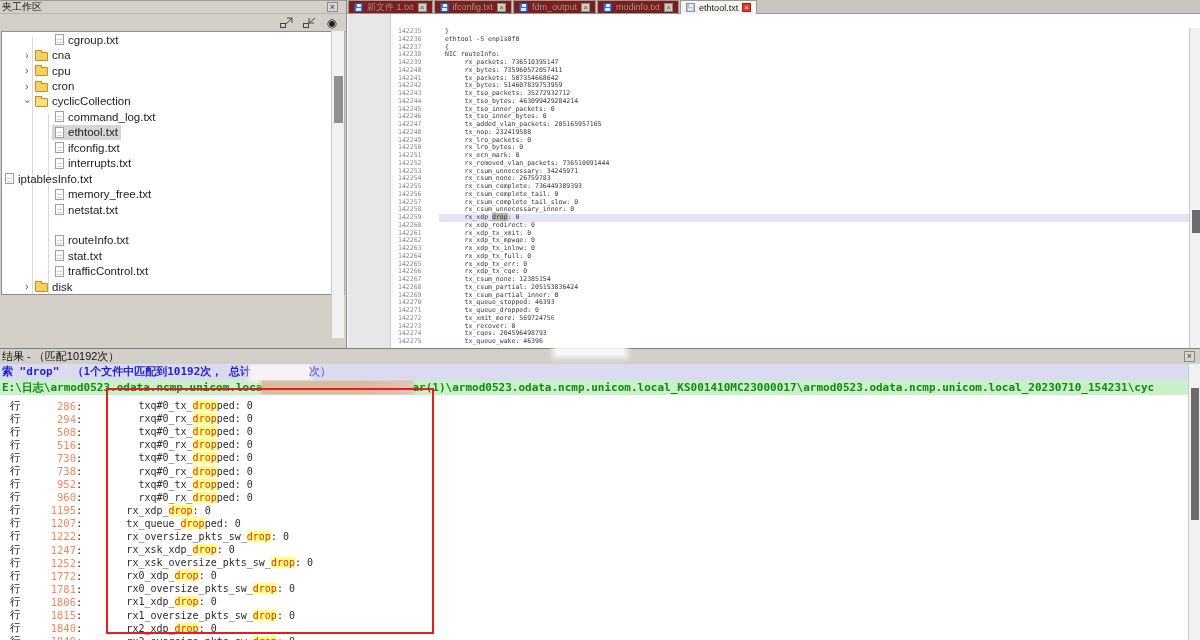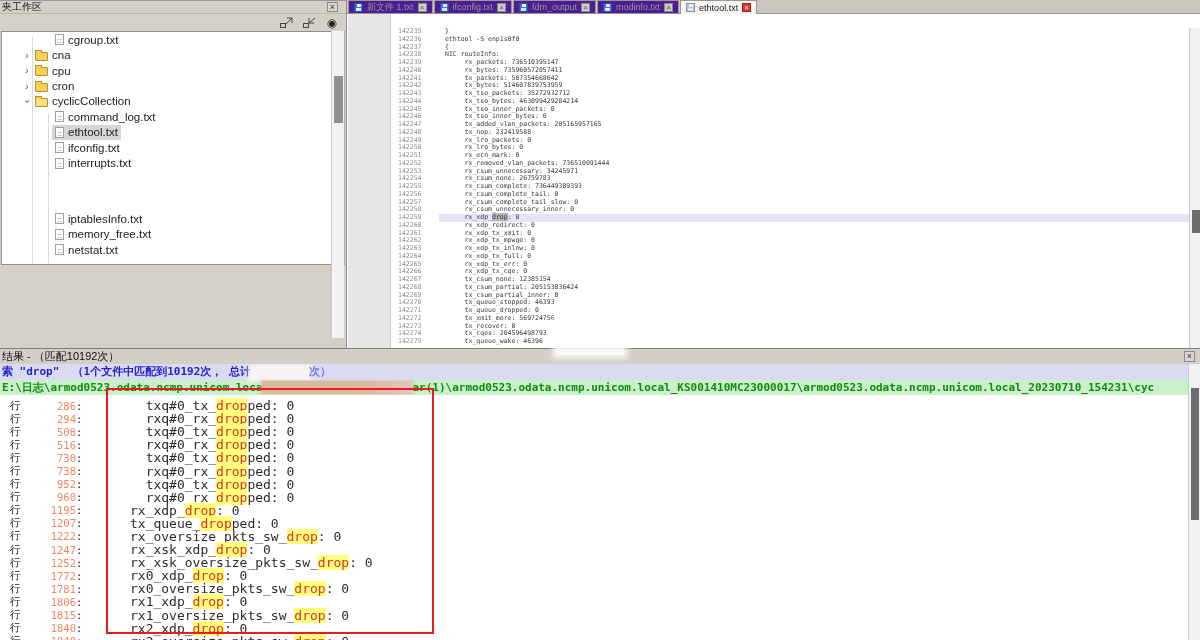--- a/index.html
+++ b/index.html
@@ -10,39 +10,39 @@
     background:var(--chrome-gray,#d4d0c8);
     color:#222;
   }
   
   #workspace-panel { position:absolute; left:0; top:0; width:346px; height:348px; background:var(--chrome-gray,#d4d0c8); border-top:1px solid #9a9a9a; }
   .ws-titlebar { position:relative; height:13px; font-size:10px; line-height:12px; padding-left:2px; color:#111; border-bottom:1px solid #b9b6af; }
   .ws-close { position:absolute; right:8px; top:1px; width:11px; height:10px; border:1px solid #8a8a8a; background:#d9d6cf; color:#333; font-size:9px; line-height:8px; text-align:center; cursor:default; }
   .ws-toolbar { position:absolute; top:14px; right:6px; height:16px; display:flex; gap:7px; align-items:center; }
   .ws-toolbtn { width:16px; height:14px; display:flex; align-items:center; justify-content:center; }
   .target-glyph { font-size:12px; color:#222; line-height:12px; }
-  #tree { position:absolute; left:1px; top:30px; width:344px; height:234px; background:#fff; border:1px solid #8f8f8f; border-right:1px solid #b0b0b0; overflow:hidden; }
+  #tree { position:absolute; left:1px; top:30px; width:344px; height:264px; background:#fff; border:1px solid #8f8f8f; border-right:1px solid #b0b0b0; overflow:hidden; }
   .tree-guide { position:absolute; width:1px; background:#d9d9d9; }
   .tree-row { position:relative; height:15.45px; display:flex; align-items:center; white-space:nowrap; }
   .row-inner { display:inline-flex; align-items:center; gap:4px; padding:0 3px; height:15px; }
   .tree-row.selected .row-inner { background:#d6d6d6; }
   .tlabel { font-size:11.5px; color:#1c1c1c; }
   .twisty { width:10px; font-size:10px; color:#555; display:inline-block; text-align:center; }
   .twisty.open { transform:rotate(90deg); }
   .folder-icon { position:relative; width:13px; height:9px; background:#f8d05e; border:1px solid #bd8f1e; border-radius:1px; margin-top:2px; flex:none; }
   .folder-icon::before { content:''; position:absolute; top:-3px; left:-1px; width:5px; height:2px; background:#f8d05e; border:1px solid #bd8f1e; border-bottom:none; }
   .folder-icon.open { background:#fbdf85; }
   .file-icon { position:relative; width:9px; height:11px; background:#fdfdfd; border:1px solid #9aa0a8; flex:none;
     background-image:repeating-linear-gradient(180deg, transparent 0 2px, #cdd2d8 2px 3px); background-size:5px 7px; background-position:1px 2px; background-repeat:no-repeat; background-clip:padding-box; }
   #tree-vscroll { position:absolute; left:331px; top:30px; width:13px; height:307px; background:#f2f2f2; border-left:1px solid #c9c9c9; }
   #tree-vthumb { position:absolute; left:2px; top:45px; width:9px; height:47px; background:#8f8f8f; }
   
   #editor-panel { position:absolute; left:346px; top:0; width:854px; height:348px; border-left:1px solid #8e8e8e; }
   #tabbar { position:relative; height:14px; background:#c9c6c0; border-bottom:1px solid #979590; display:flex; align-items:flex-end; padding-left:1px; }
-  .tab { display:inline-flex; align-items:center; gap:4px; height:13px; padding:0 5px; margin-right:1px; background:#4c1d95; border:1px solid #9b9893; border-bottom:none; font-size:9px; color:#979590; white-space:nowrap; }
+  .tab { display:inline-flex; align-items:center; gap:4px; height:13px; padding:0 5px; margin-right:1px; background:#7f1d1d; border:1px solid #9b9893; border-bottom:none; font-size:9px; color:#979590; white-space:nowrap; }
   .tab.active { background:#f6f5f2; color:#1c1c1c; height:14px; margin-bottom:-1px; z-index:2; }
   .floppy { position:relative; width:9px; height:9px; background:var(--tab-floppy-blue,#3f6fd8); border:1px solid #2c4fa0; flex:none; }
   .floppy::before { content:''; position:absolute; top:0; left:2px; width:4px; height:3px; background:#e8eefc; }
   .floppy::after { content:''; position:absolute; bottom:0; left:1px; width:5px; height:3px; background:#dfe6f6; }
   .tab.active .floppy { background:#bcc2cc; border-color:#8d94a0; }
   .tclose { width:9px; height:9px; border:1px solid #8a8a8a; background:#cfccc6; color:#555; font-size:8px; line-height:7px; text-align:center; flex:none; }
   .tab.active .tclose { background:#dd3b31; border-color:#a32019; color:#fff; }
   #editor { position:absolute; left:0; top:14px; width:854px; height:334px; background:#fff; overflow:hidden; }
   #gutter-bg { position:absolute; left:1px; top:0; width:43px; height:334px; background:#e7e7e7; border-right:1px solid #cfcfcf; }
   #ed-lines { position:absolute; left:1px; top:14px; width:840px;margin-left:48px; }
@@ -61,21 +61,21 @@
   .censor-inline { display:inline-block; vertical-align:middle; }
   #censor-search { width:58px; height:13px; background:rgba(250,243,246,0.95); box-shadow:0 0 4px 3px rgba(250,243,246,0.85); }
   .dim-suffix { opacity:.55; }
   #res-path-line { height:15px; background:var(--path-line-green-bg,#c9f0c9); font-family:"DejaVu Sans Mono", monospace; font-size:11px; font-weight:bold; line-height:15px; color:var(--path-text-green,#128a12); white-space:pre; padding-left:2px; overflow:hidden; }
   #censor-path { width:150px; height:13px; margin-bottom:2px; background:linear-gradient(90deg,#d8bc9e 0 55%, #debaa8 75%, #e5c4bc); box-shadow:0 0 3px 2px rgba(220,190,165,0.6); }
   #res-rows { position:absolute; left:0; top:46px; width:1188px; bottom:0; background:#fff; overflow:hidden; padding-top:4px; }
   .res-row { display:flex; height:13.1px; align-items:center; }
   .r-hang { width:16px; margin-left:10px; font-size:10.5px; color:#222; flex:none; }
   .r-num { width:50px; text-align:right; font-family:"DejaVu Sans Mono", monospace; font-size:10.5px; color:var(--result-line-number-orange,#f4875f); flex:none; }
   .r-colon { font-family:"DejaVu Sans Mono", monospace; font-size:10.5px; color:#222; flex:none; }
-  .r-text { margin-left:32px; font-family:"DejaVu Sans Mono", monospace; font-size:13px; color:#2b2b2b; white-space:pre; }
+  .r-text { margin-left:32px; font-family:"DejaVu Sans Mono", monospace; font-size:10px; color:#2b2b2b; white-space:pre; }
   .r-match { background:var(--match-highlight-bg,#ffff7d); color:var(--match-text-red,#e03020); }
   #res-vscroll { position:absolute; right:0; top:15px; width:12px; bottom:0; background:#f1f1f1; border-left:1px solid #c9c9c9; }
   #res-vthumb { position:absolute; left:2px; top:24px; width:8px; height:132px; background:#6d6d6d; }
   
   #red-annotation-box { position:absolute; left:106px; top:388px; width:328px; height:246px; border:2px solid var(--annotation-red,#e81c1c); z-index:40; pointer-events:none; }
   #censor-editor { position:absolute; left:556px; top:322px; width:68px; height:33px; background:rgba(255,255,255,0.85); box-shadow:0 0 5px 4px rgba(255,255,255,0.7); z-index:30; }
 </style>
 </head>
 <body style="--annotation-red: #e81c1c; --match-highlight-bg: #ffff7d; --match-text-red: #e03020; --result-line-number-orange: #f4875f; --path-line-green-bg: #c9f0c9; --path-text-green: #128a12; --search-line-bg: #dadaf0; --search-text-blue: #2323cd; --current-line-bg: #e4e4f8; --selection-gray: #b5b5b5; --chrome-gray: #d4d0c8; --tab-floppy-blue: #3f6fd8;">
 
@@ -156,21 +156,21 @@
             <span class="file-icon"></span>
             <span class="tlabel">ifconfig.txt</span>
           </span>
         </div>
         <div class="tree-row" style="padding-left: 50px;">
           <span class="row-inner">
             <span class="file-icon"></span>
             <span class="tlabel">interrupts.txt</span>
           </span>
         </div>
-        <div class="tree-row" style="padding-left: 50px; margin-top: 40px;">
+        <div class="tree-row" style="">
           <span class="row-inner">
             <span class="file-icon"></span>
             <span class="tlabel">iptablesInfo.txt</span>
           </span>
         </div>
         <div class="tree-row" style="padding-left: 50px;">
           <span class="row-inner">
             <span class="file-icon"></span>
             <span class="tlabel">memory_free.txt</span>
           </span>

